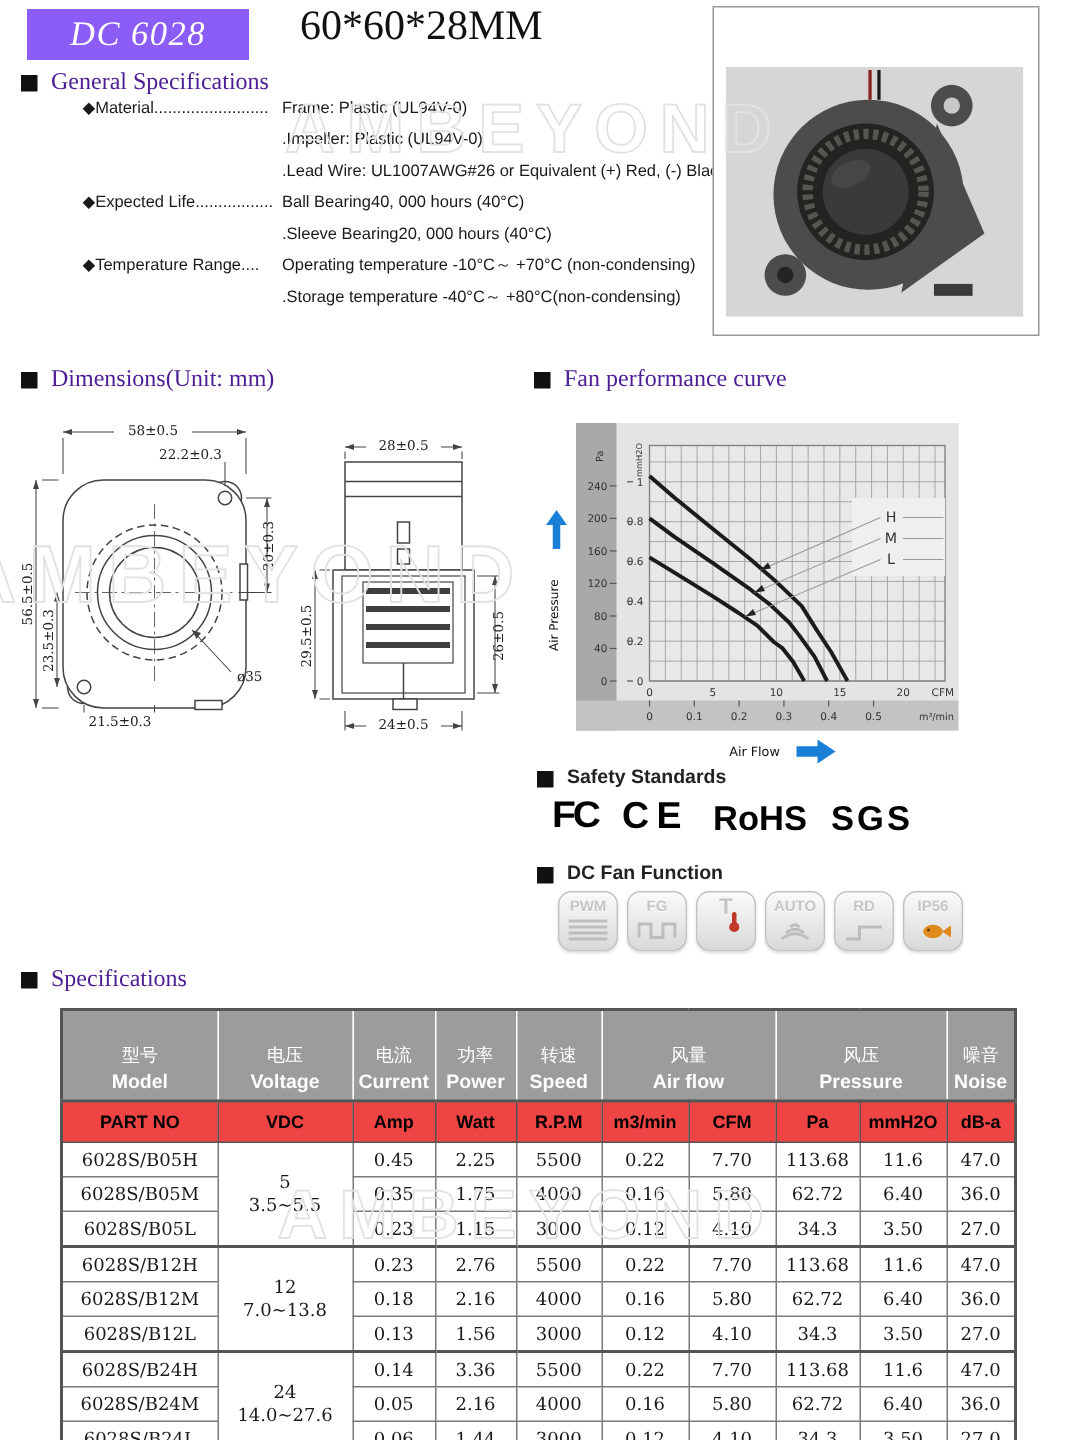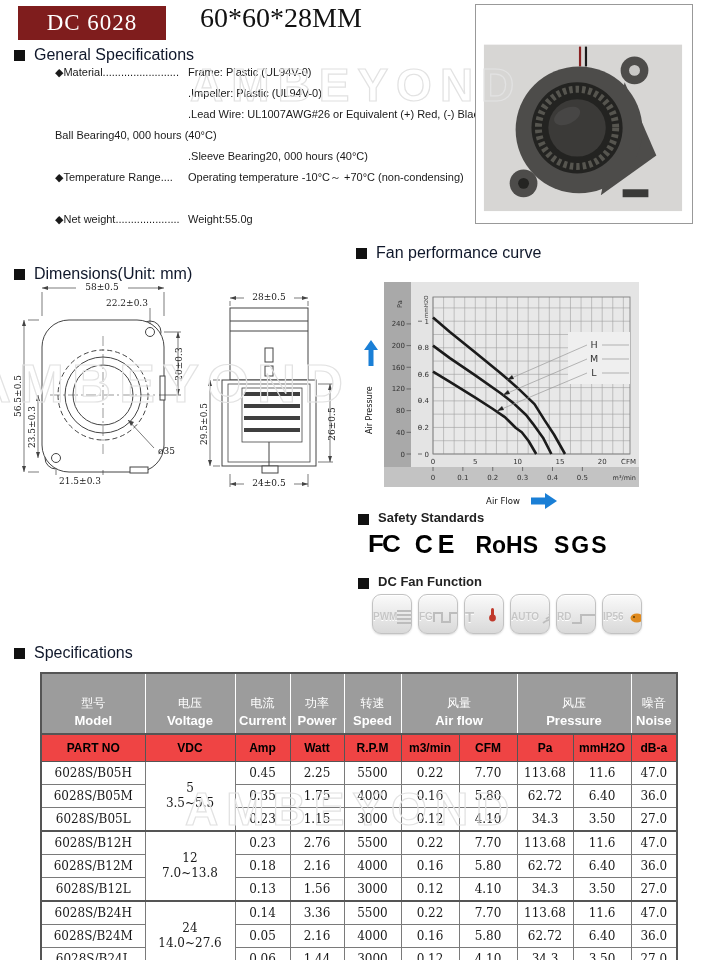--- a/index.html
+++ b/index.html
@@ -1,27 +1,27 @@
 <!DOCTYPE html>
 <html><head>
 <meta charset="utf-8">
 <style>
   html,body{margin:0;padding:0;background:#fff;}
   #page{position:relative;width:714px;height:960px;background:#fff;overflow:hidden;
         font-family:"Liberation Sans",sans-serif;color:#1a1a1a;}
   
-  .title-box{position:absolute;left:18px;top:6px;width:148px;height:34px;background:#7f1d1d;
-             display:flex;align-items:center;justify-content:center;}
+  .title-box{position:absolute;left:18px;top:6px;width:148px;height:34px;background:#8b5cf6;
+             display:flex;align-items:center;justify-content:center;font-style:italic;}
   .title-box span{color:#fff;font-family:"Liberation Serif",serif;font-size:23px;letter-spacing:1px;}
   .size-title{position:absolute;left:200px;top:2px;font-family:"Liberation Serif",serif;
               font-size:28px;color:#111;}
   
   .sec{position:absolute;display:flex;align-items:flex-start;}
   .sec .sq{width:11px;height:11px;background:#111;margin-right:9px;margin-top:4px;flex:0 0 auto;}
-  .sec .t{font-family:Liberation Sans, sans-serif;font-size:16px;color:#0f172a;}
+  .sec .t{font-family:Liberation Serif, serif;font-size:16px;color:#4c1d95;}
   .sec.sans .t{font-family:"Liberation Sans",sans-serif;font-size:13px;font-weight:bold;color:#222;}
   
   .spec-list{position:absolute;left:55px;top:62px;width:420px;}
   .spec-row{display:flex;height:21px;line-height:21px;font-size:11px;white-space:nowrap;}
   .spec-row .l{width:133px;flex:0 0 auto;overflow:hidden;}
   .spec-row .r{flex:1;}
   
   .photo-box{position:absolute;left:475px;top:4px;width:216px;height:218px;background:#fff;
              border:1px solid #999;}
   
@@ -31,21 +31,21 @@
   .logo{font-family:"Liberation Sans",sans-serif;font-weight:bold;color:#000;}
   .logo-fcc{font-size:26px;letter-spacing:-2px;transform:scaleY(.95);}
   .logo-ce{font-size:25px;letter-spacing:5px;}
   .logo-rohs{font-size:23px;letter-spacing:0;}
   .logo-sgs{font-size:23px;letter-spacing:2px;}
   
   .fn-row{position:absolute;left:372px;top:594px;display:flex;gap:6px;}
   .badge{width:40px;height:40px;border-radius:9px;border:1px solid #c2c2c2;
          background:linear-gradient(#fafafa,#d9d9d9);
          box-shadow:inset 0 1px 0 #fff,0 1px 2px rgba(0,0,0,.15);
-         display:flex;align-items:center;justify-content:flex-start;
+         display:flex;flex-direction:column;align-items:center;justify-content:flex-start;
          padding-top:4px;box-sizing:border-box;}
   .badge .bl{font-size:10px;font-weight:bold;color:#c6c6c6;text-shadow:0 1px 0 #fff;line-height:11px;}
   .badge .art{margin-top:2px;}
   
   #spec-table{position:absolute;left:40px;top:672px;width:636px;border-collapse:collapse;
               table-layout:fixed;border:2px solid #555;}
   #spec-table th.hgrey{background:#9c9c9c;border:1.5px solid #fff;border-bottom:2px solid #555;
                        padding:0;vertical-align:middle;}
   #spec-table th.hgrey .zh{font-size:12px;font-weight:normal;color:#fff;padding:5px 0 1px;margin-top:16px;}
   #spec-table th.hgrey .en{font-size:13px;font-weight:bold;color:#fff;padding:0 0 5px;}
@@ -67,21 +67,21 @@
 
   <div class="title-box">
     <span>DC 6028</span>
   </div>
   <div class="size-title">60*60*28MM</div>
 
   <div class="sec" style="left:14px;top:46px;">
     <span class="sq"></span>
     <span class="t">General Specifications</span>
   </div>
-  <div class="sec" style="left:14px;top:244px;margin-top:21px;">
+  <div class="sec" style="left:14px;top:244px;">
     <span class="sq"></span>
     <span class="t">Dimensions(Unit: mm)</span>
   </div>
   <div class="sec" style="left:356px;top:244px;">
     <span class="sq"></span>
     <span class="t">Fan performance curve</span>
   </div>
   <div class="sec sans" style="left:358px;top:510px;">
     <span class="sq"></span>
     <span class="t">Safety Standards</span>
@@ -102,36 +102,34 @@
       </div>
     <div class="spec-row">
         <span class="l"></span>
         <span class="r">.Impeller: Plastic (UL94V-0)</span>
       </div>
     <div class="spec-row">
         <span class="l"></span>
         <span class="r">.Lead Wire: UL1007AWG#26 or Equivalent (+) Red, (-) Black</span>
       </div>
     <div class="spec-row">
+        <span class="l">◆Expected Life.................</span>
         <span class="r">Ball Bearing40, 000 hours (40°C)</span>
       </div>
     <div class="spec-row">
         <span class="l"></span>
         <span class="r">.Sleeve Bearing20, 000 hours (40°C)</span>
       </div>
     <div class="spec-row">
         <span class="l">◆Temperature Range....</span>
         <span class="r">Operating temperature -10°C～ +70°C (non-condensing)</span>
       </div>
     <div class="spec-row">
         <span class="l"></span>
-      </div>
-    <div class="spec-row">
-        <span class="l">◆Net weight.....................</span>
-        <span class="r">Weight:55.0g</span>
+        <span class="r">.Storage temperature -40°C～ +80°C(non-condensing)</span>
       </div>
   </div>
 
   <div class="photo-box">
     <svg width="214" height="216" viewBox="0 0 216 218">
       <rect x="8" y="40" width="200" height="168" fill="#d7d6d4"></rect>
       <line x1="105" y1="42" x2="105" y2="62" stroke="#8a2222" stroke-width="2.2"></line>
       <line x1="111" y1="42" x2="111" y2="62" stroke="#1a1a1a" stroke-width="2.2"></line>
       <circle cx="160" cy="66" r="14" fill="#4d4c4a"></circle>
       <circle cx="160" cy="66" r="5.5" fill="#c9c8c6"></circle>

